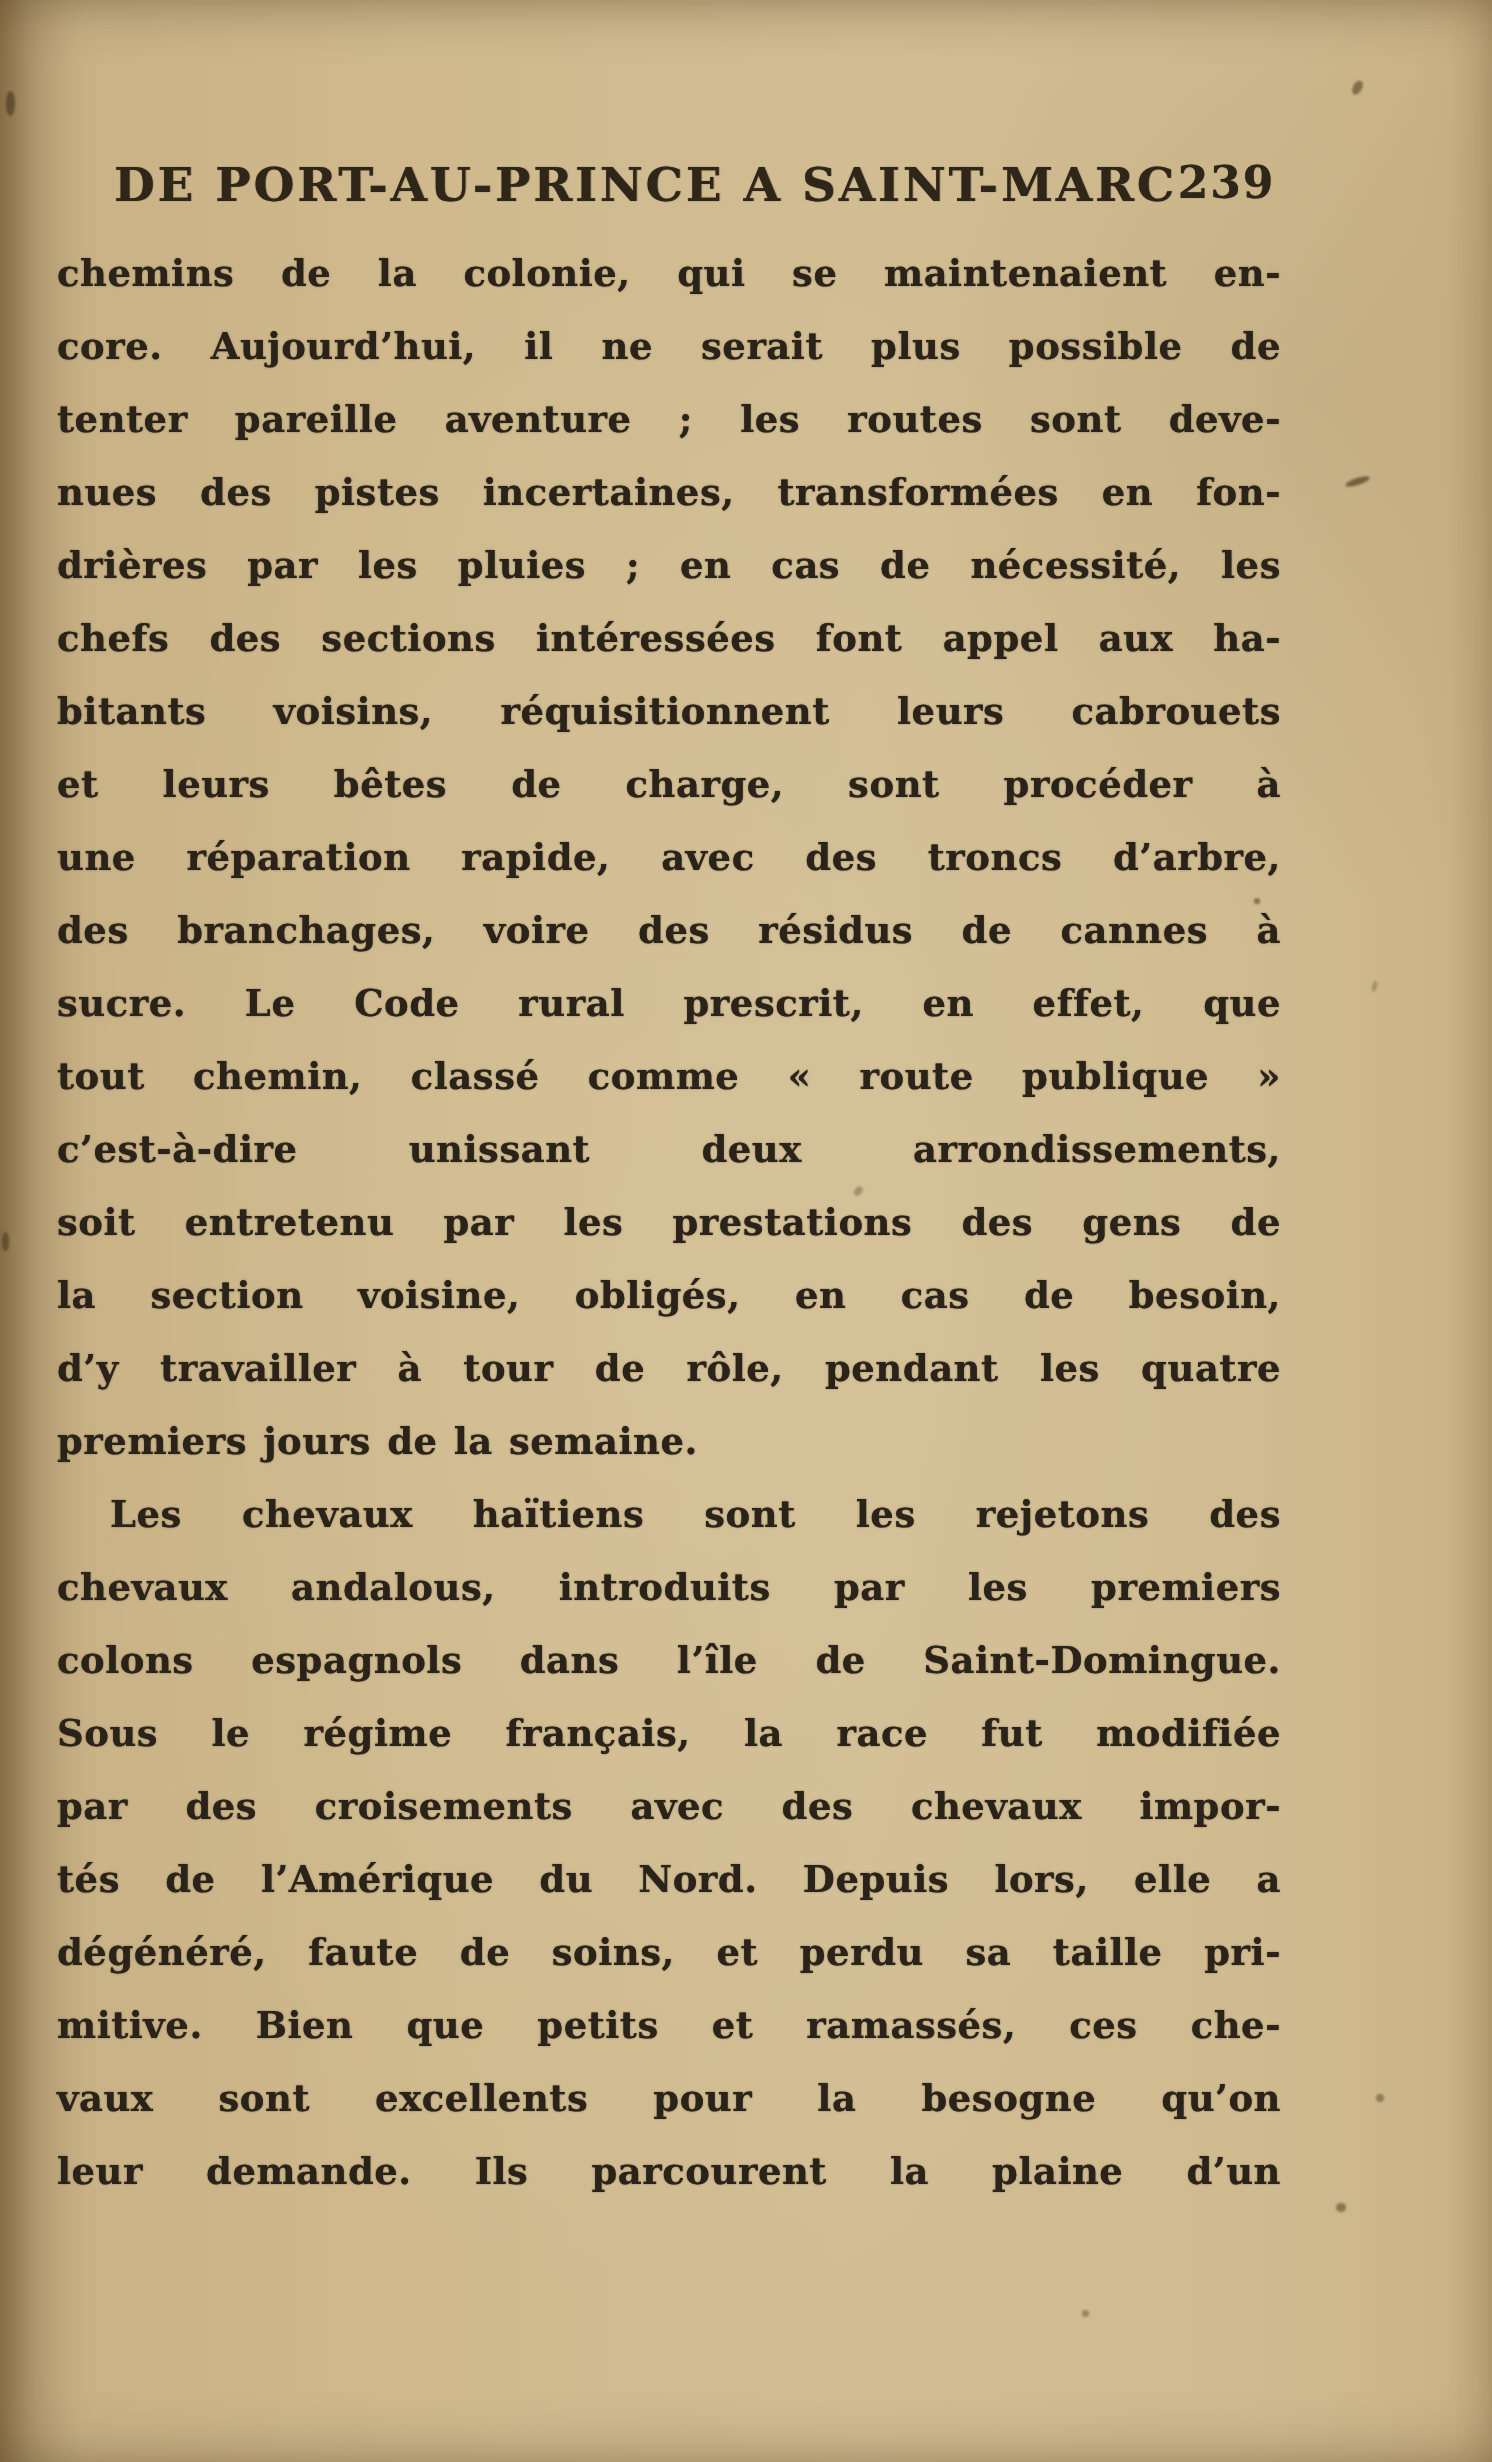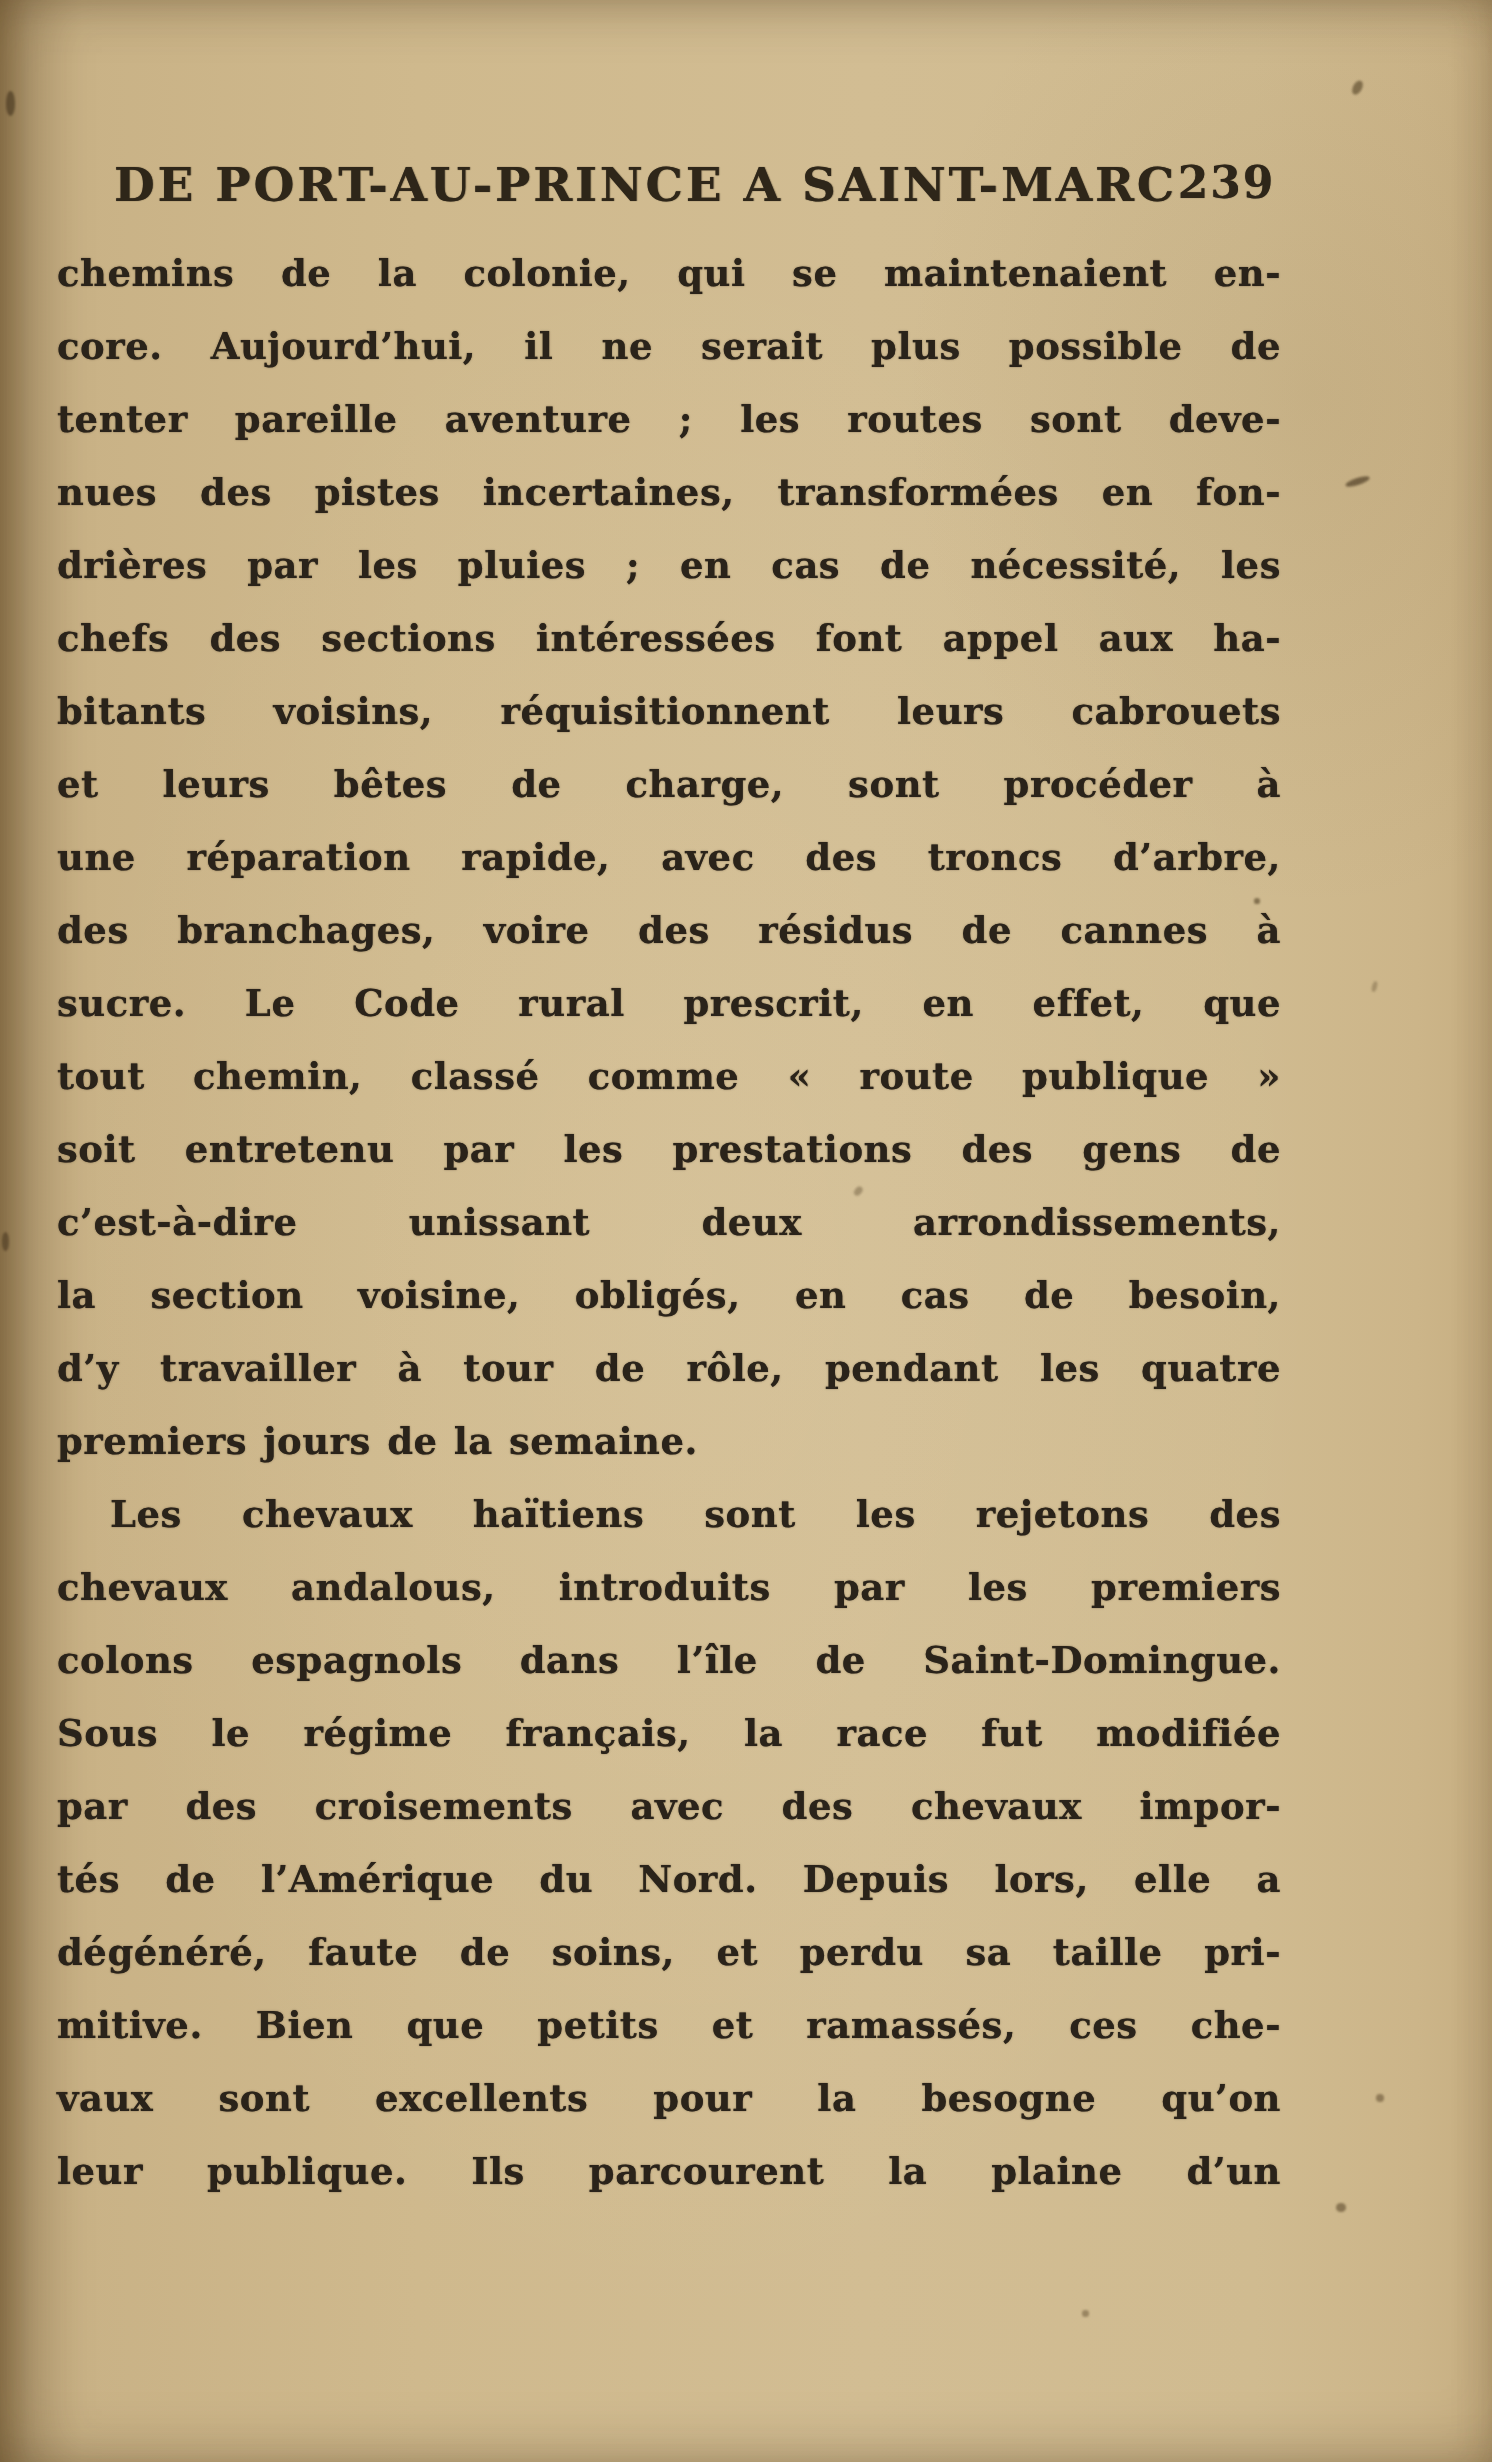--- a/index.html
+++ b/index.html
@@ -104,35 +104,35 @@
       <div class="line">tenter pareille aventure ; les routes sont deve-</div>
       <div class="line">nues des pistes incertaines, transformées en fon-</div>
       <div class="line">drières par les pluies ; en cas de nécessité, les</div>
       <div class="line">chefs des sections intéressées font appel aux ha-</div>
       <div class="line">bitants voisins, réquisitionnent leurs cabrouets</div>
       <div class="line">et leurs bêtes de charge, sont procéder à</div>
       <div class="line">une réparation rapide, avec des troncs d’arbre,</div>
       <div class="line">des branchages, voire des résidus de cannes à</div>
       <div class="line">sucre. Le Code rural prescrit, en effet, que</div>
       <div class="line">tout chemin, classé comme « route publique »</div>
+      <div class="line">c’est-à-dire unissant deux arrondissements,</div>
       <div class="line">soit entretenu par les prestations des gens de</div>
-      <div class="line">c’est-à-dire unissant deux arrondissements,</div>
       <div class="line">la section voisine, obligés, en cas de besoin,</div>
       <div class="line">d’y travailler à tour de rôle, pendant les quatre</div>
       <div class="line para-end">premiers jours de la semaine.</div>
       <div class="line indent">Les chevaux haïtiens sont les rejetons des</div>
       <div class="line">chevaux andalous, introduits par les premiers</div>
       <div class="line">colons espagnols dans l’île de Saint-Domingue.</div>
       <div class="line">Sous le régime français, la race fut modifiée</div>
       <div class="line">par des croisements avec des chevaux impor-</div>
       <div class="line">tés de l’Amérique du Nord. Depuis lors, elle a</div>
       <div class="line">dégénéré, faute de soins, et perdu sa taille pri-</div>
       <div class="line">mitive. Bien que petits et ramassés, ces che-</div>
       <div class="line">vaux sont excellents pour la besogne qu’on</div>
-      <div class="line">leur publique. Ils parcourent la plaine d’un</div>
+      <div class="line">leur demande. Ils parcourent la plaine d’un</div>
     </main>
 
   <div class="speck s1"></div>
   <div class="speck s2"></div>
   <div class="speck s3"></div>
   <div class="speck s4"></div>
   <div class="speck s5"></div>
   <div class="speck s6"></div>
   <div class="speck s7"></div>
   <div class="speck s8"></div>

